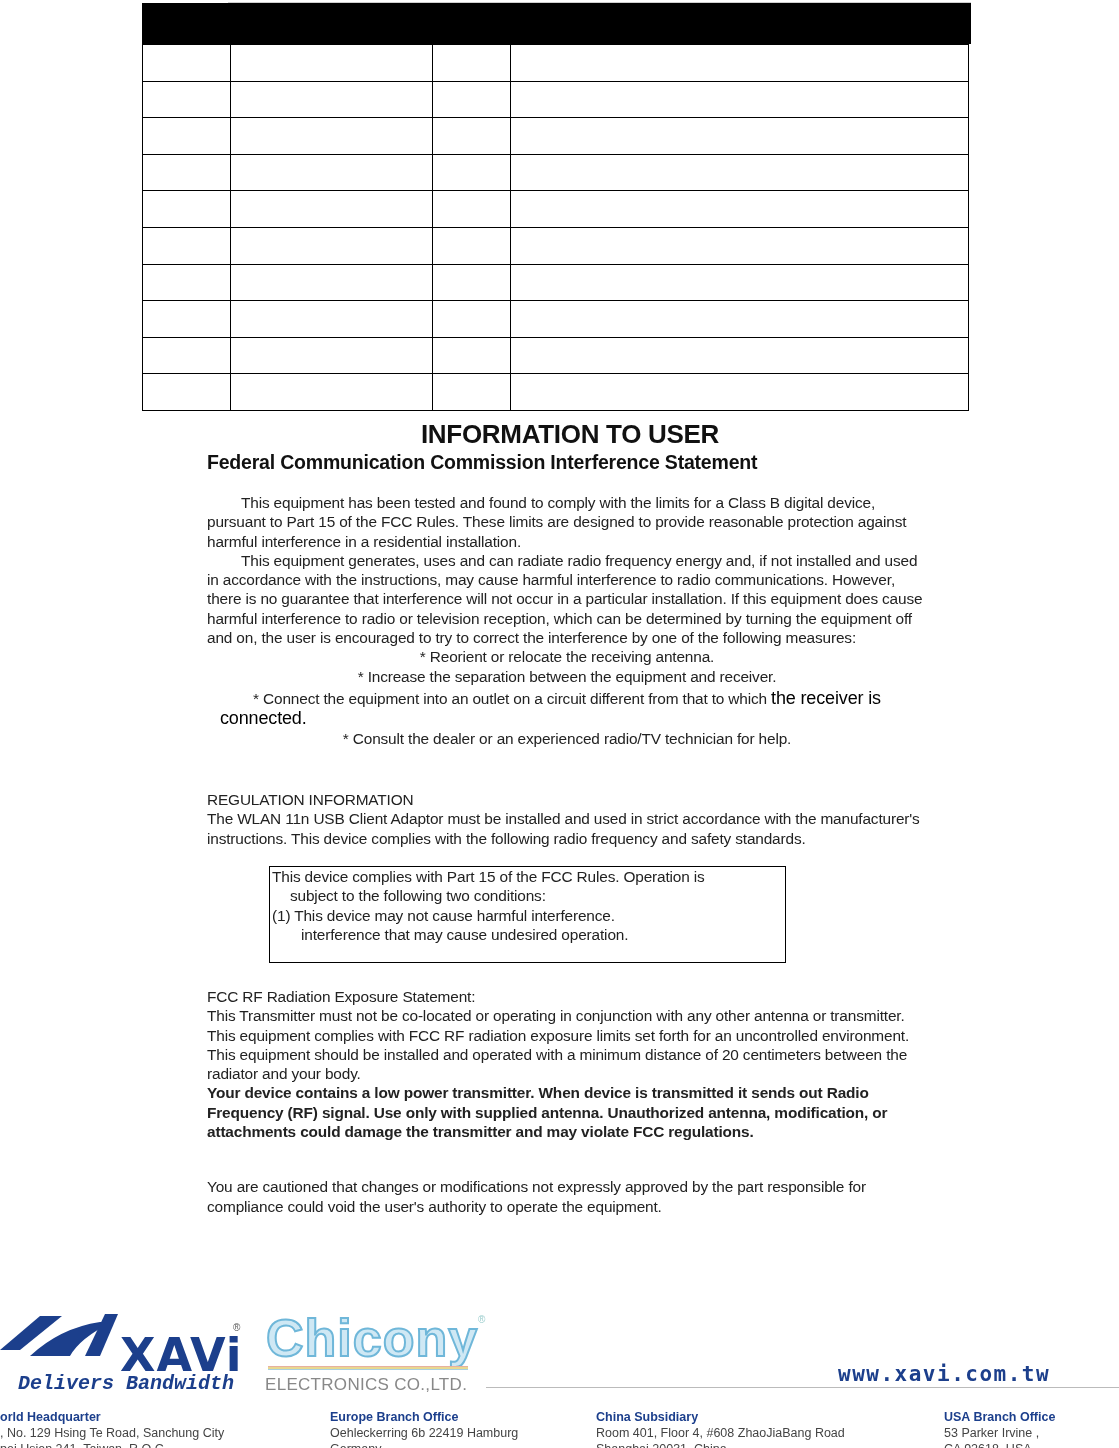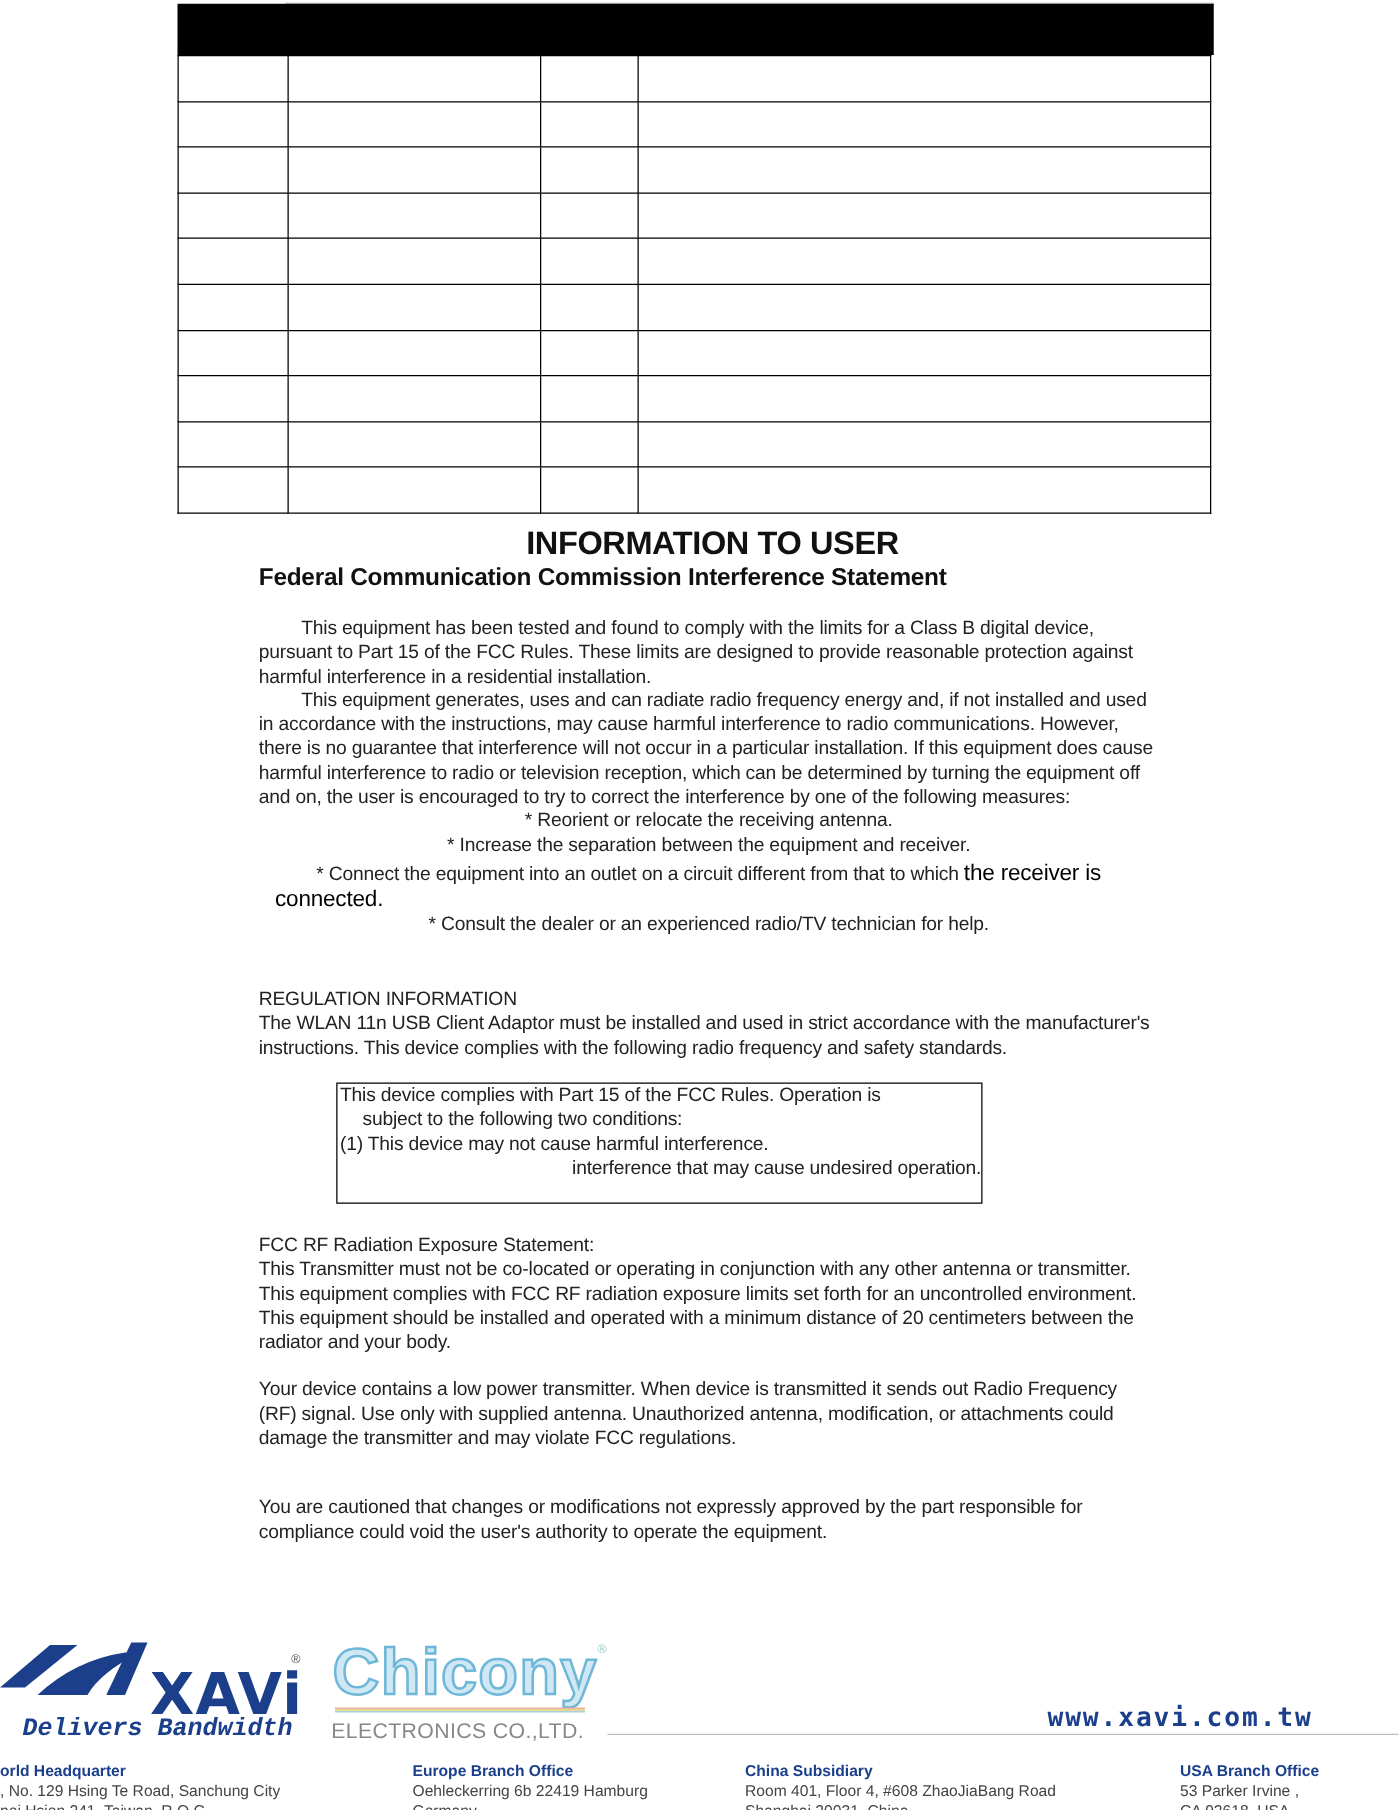--- a/index.html
+++ b/index.html
@@ -15,21 +15,21 @@
   .para { position: absolute; left: 207px; width: 720px; font-size: 15.4px; line-height: 19.3px; letter-spacing: -0.15px; color: #222; }
   .para p { margin: 0; }
   .indent { text-indent: 34px; }
   .bul { margin: 0; text-align: center; }
   .big { font-size: 18px; color: #000; }
   .bul-cont { padding-left: 13px; font-size: 18px; color: #000; line-height: 21px; }
   .box { position: absolute; left: 269px; top: 866px; width: 513px; height: 95px; border: 1.5px solid #000;
          font-size: 15.4px; line-height: 19.4px; color: #222; letter-spacing: -0.15px; padding-left: 2px; }
   .box p { margin: 0; }
   .hang1 { padding-left: 18px; }
-  .hang2 { padding-left: 29px; text-align: right; }
+  .hang2 { padding-left: 29px; }
   
   .logo-xavi { position: absolute; left: 0; top: 1308px; width: 260px; height: 90px; }
   .xavi-word { position: absolute; left: 120px; top: 1328px; font-weight: bold; font-size: 46px; color: #1c3f8c;
                letter-spacing: 1px; font-family: "DejaVu Sans", sans-serif; }
   .reg1 { position: absolute; left: 233px; top: 1322px; font-size: 10px; color: #555; }
   .tagline { position: absolute; left: 18px; top: 1372px; font-weight: bold; font-style: italic; font-size: 20px; color: #1c3f8c; font-family: Liberation Mono, monospace; }
   .chicony { position: absolute; left: 266px; top: 1312px; font-size: 52px; font-weight: bold; color: #cfe8f4;
              -webkit-text-stroke: 2px #6fb7d9; letter-spacing: 1px; line-height: 52px; }
   .chicony-stripe { position: absolute; left: 268px; top: 1366px; width: 200px; height: 4px;
                     background: linear-gradient(to bottom, #e8b0a0 0 33%, #e8d890 33% 66%, #a8d0e0 66% 100%); }
@@ -138,21 +138,21 @@
   <p>This device complies with Part 15 of the FCC Rules. Operation is</p>
   <p class="hang1">subject to the following two conditions:</p>
   <p>(1) This device may not cause harmful interference.</p>
   <p class="hang2">interference that may cause undesired operation.</p>
 </div>
 
 <div class="para" style="top:987px;">
   <p>FCC RF Radiation Exposure Statement:</p>
   <p>This Transmitter must not be co-located or operating in conjunction with any other antenna or transmitter.</p>
   <p>This equipment complies with FCC RF radiation exposure limits set forth for an uncontrolled environment. This equipment should be installed and operated with a minimum distance of 20 centimeters between the radiator and your body.</p>
-  <p style="margin-top:19px;">Your device contains a low power transmitter. When device is transmitted it sends out Radio Frequency (RF) signal. Use only with supplied antenna. Unauthorized antenna, modification, or attachments could damage the transmitter and may violate FCC regulations.</p>
+  <p style="font-weight:bold;">Your device contains a low power transmitter. When device is transmitted it sends out Radio Frequency (RF) signal. Use only with supplied antenna. Unauthorized antenna, modification, or attachments could damage the transmitter and may violate FCC regulations.</p>
   <p style="margin-top:36px;">You are cautioned that changes or modifications not expressly approved by the part responsible for compliance could void the user's authority to operate the equipment.</p>
 </div>
 
 <svg class="logo-xavi" viewBox="0 0 260 90">
   <path d="M0 42 L40 8 L62 8 L20 42 Z" fill="#1c3f8c"></path>
   <path d="M30 48 Q60 20 100 14 L112 14 Q80 30 70 48 Z" fill="#1c3f8c"></path>
   <path d="M85 48 L105 6 L118 6 L100 48 Z" fill="#1c3f8c"></path>
 </svg>
 <div class="xavi-word">XAVi</div>
 <div class="reg1">®</div>

